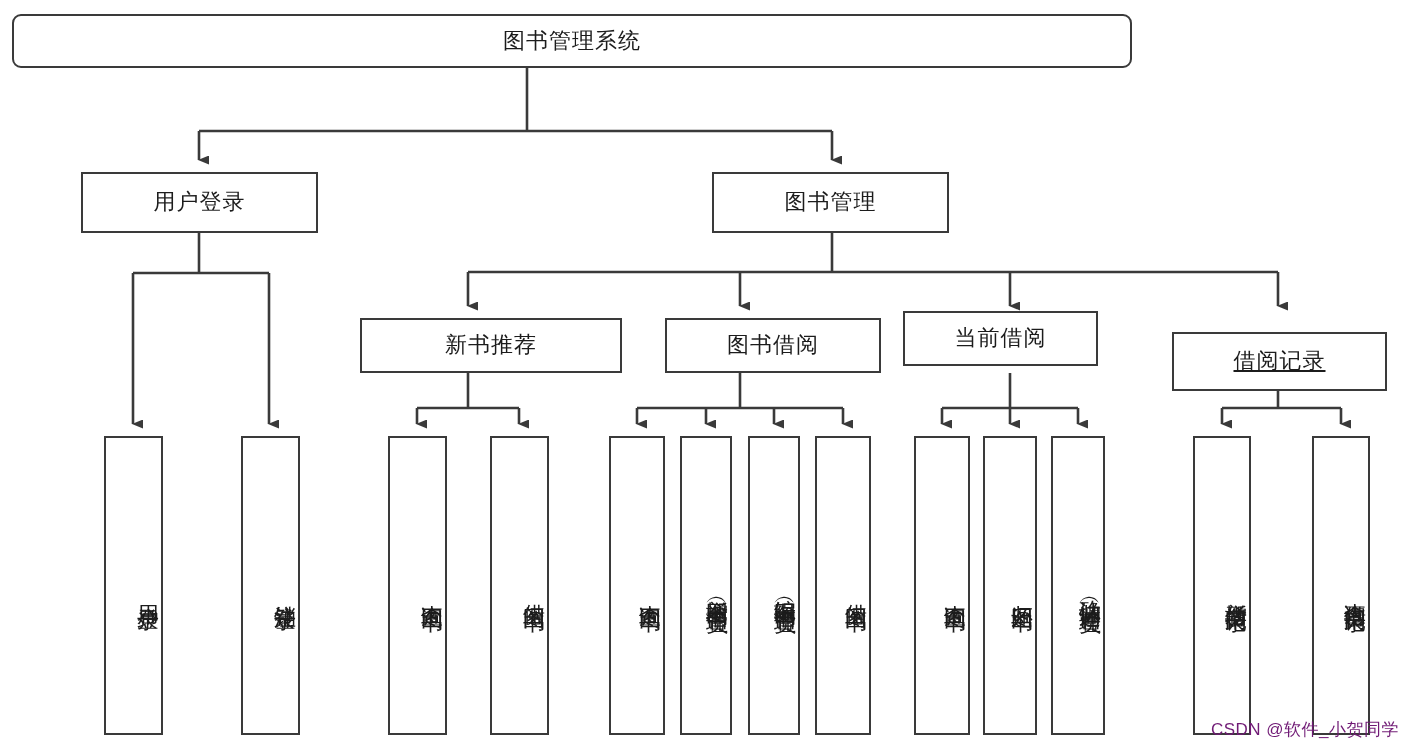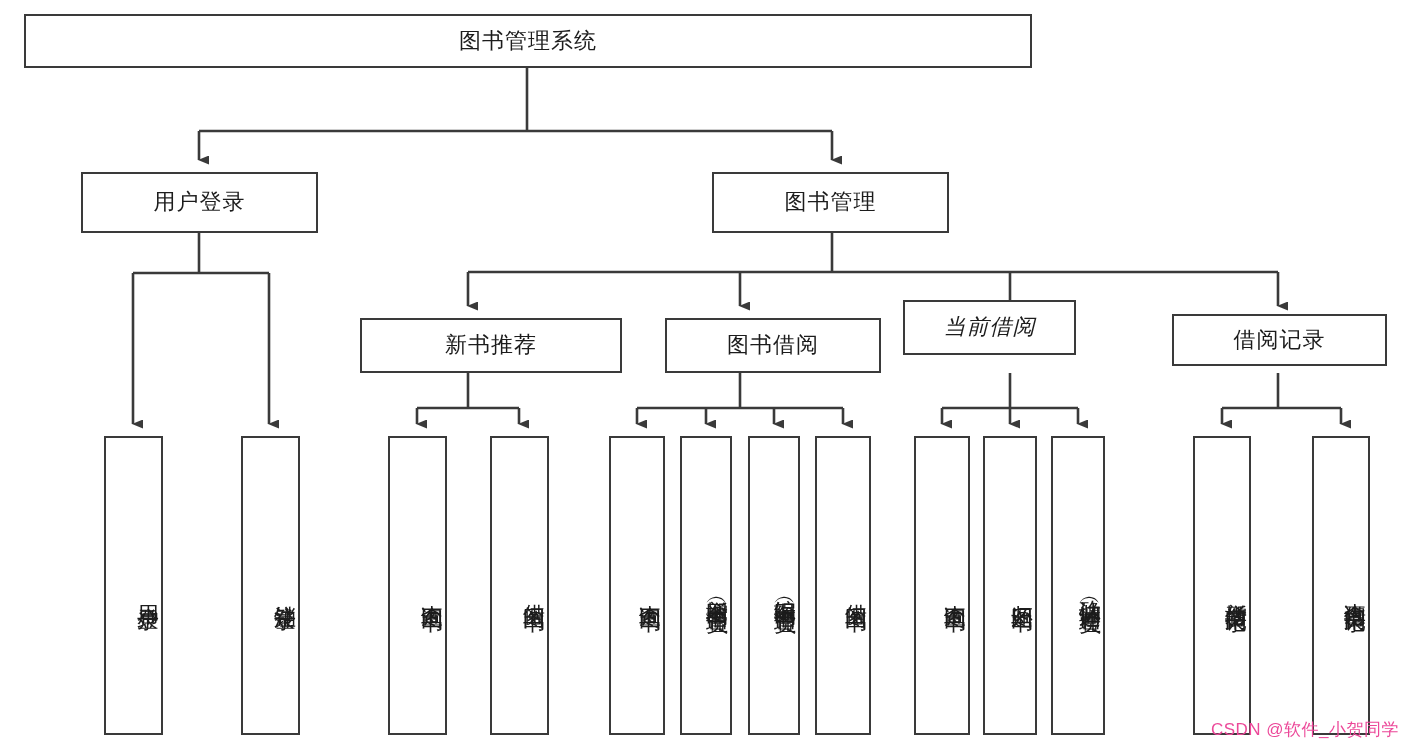--- a/index.html
+++ b/index.html
@@ -54,21 +54,21 @@
     writing-mode: vertical-rl;
     text-orientation: upright;
     display: block;
     white-space: nowrap;
   }
   #watermark {
     position: absolute;
     right: 6px;
     bottom: 6px;
     font-size: 17px;
-    color: #ec4899;
+    color: #701a75;
     letter-spacing: 0.5px;
     white-space: nowrap;
   }
 </style>
 </head>
 <body>
 
 <div id="canvas">
 
   <svg id="wires" viewBox="0 0 1405 747">
@@ -114,41 +114,41 @@
       <path d="M1010,408 L1010,424" marker-end="url(#arrow)"></path>
       <path d="M1078,408 L1078,424" marker-end="url(#arrow)"></path>
 
       <path d="M1278,373 L1278,408"></path>
       <path d="M1222,408 L1341,408"></path>
       <path d="M1222,408 L1222,424" marker-end="url(#arrow)"></path>
       <path d="M1341,408 L1341,424" marker-end="url(#arrow)"></path>
     </g>
   </svg>
 
-  <div class="node horiz" style="left:24px; top:14px; width:1008px; height:54px;">
+  <div class="node horiz" style="left:12px; top:14px; width:1120px; height:54px;border-radius:9px;">
     <span>图书管理系统</span>
   </div>
 
   <div class="node horiz" style="left:81px; top:172px; width:237px; height:61px;">
     <span>用户登录</span>
   </div>
   <div class="node horiz" style="left:712px; top:172px; width:237px; height:61px;">
     <span>图书管理</span>
   </div>
 
   <div class="node horiz" style="left:360px; top:318px; width:262px; height:55px;">
     <span>新书推荐</span>
   </div>
   <div class="node horiz" style="left:633px; top:318px; width:216px; height:55px;margin-left:32px;">
     <span>图书借阅</span>
   </div>
-  <div class="node horiz" style="left:903px; top:300px; width:173px; height:55px;font-style:italic;">
+  <div class="node horiz" style="left:903px; top:311px; width:195px; height:55px;">
     <span>当前借阅</span>
   </div>
-  <div class="node horiz" style="left:1172px; top:314px; width:215px; height:52px;">
+  <div class="node horiz" style="left:1172px; top:332px; width:215px; height:59px;text-decoration:underline;">
     <span>借阅记录</span>
   </div>
 
   <div class="node vert" style="left:104px; top:436px; width:59px; height:299px;">
     <span class="vtext">用户登录</span>
   </div>
   <div class="node vert" style="left:241px; top:436px; width:59px; height:299px;">
     <span class="vtext">注销登录</span>
   </div>
 

